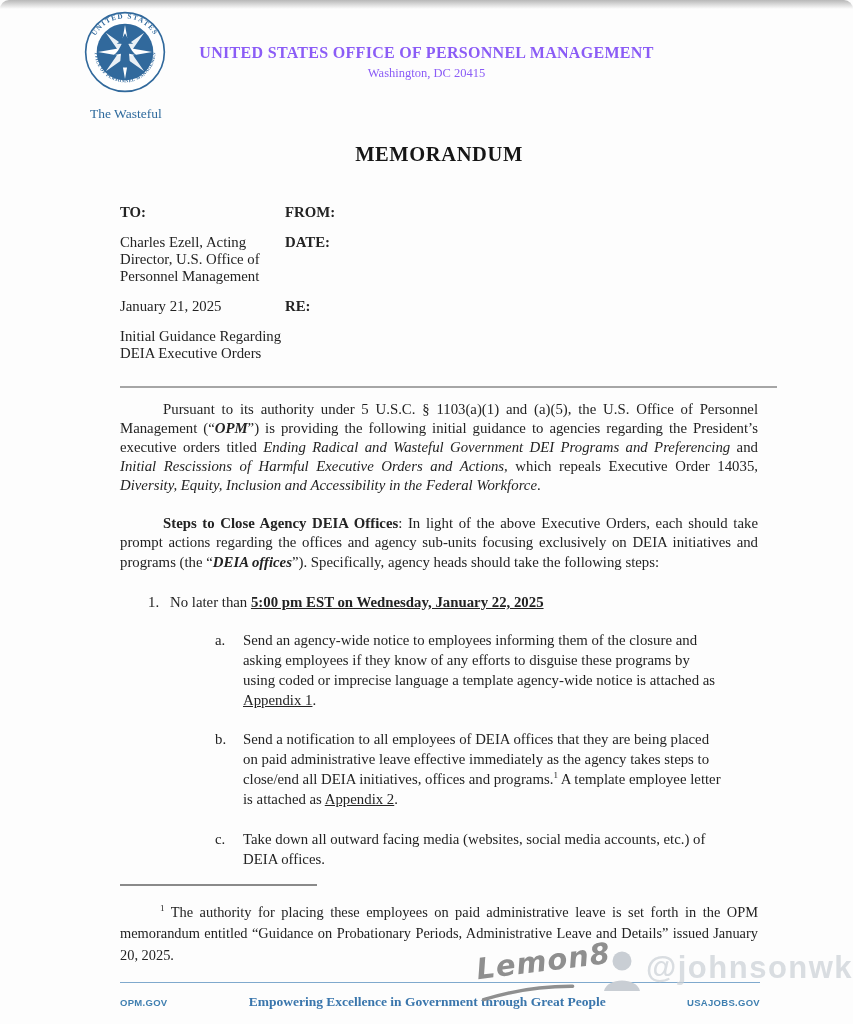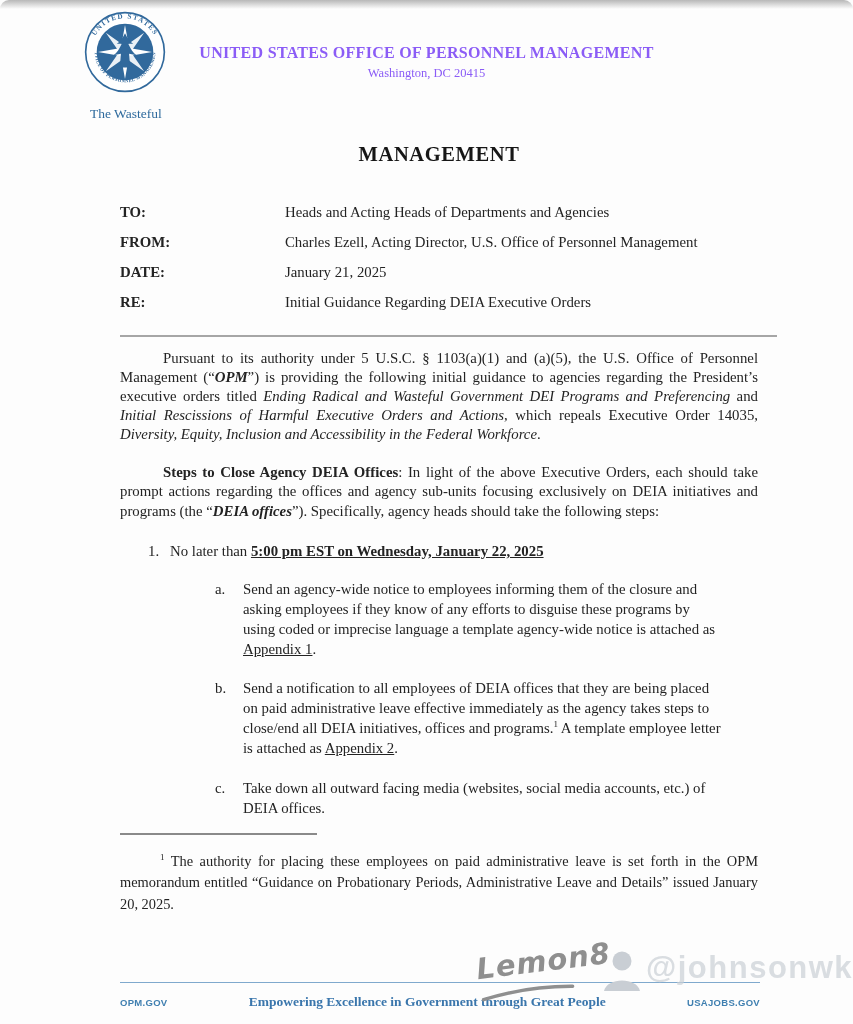--- a/index.html
+++ b/index.html
@@ -88,25 +88,24 @@
       <path d="M50 27 C47 33 44 37 40 40 L46 40 C43 47 40 51 36 54 L45 52 L44 65 L40 69 L60 69 L56 65 L55 52 L64 54 C60 51 57 47 54 40 L60 40 C56 37 53 33 50 27 Z" fill="#31699c"></path>
     </svg>
     <div class="org-block">
       <div class="org-name">UNITED STATES OFFICE OF PERSONNEL MANAGEMENT</div>
       <div class="org-address">Washington, DC 20415</div>
     </div>
     <div class="director">The Wasteful</div>
   </div>
 
   <div class="content">
-    <div class="memo-title">MANAGEMENT</div>
+    <div class="memo-title">MEMORANDUM</div>
 
     <div class="fields">
       <div class="field-label">TO:</div>
-      <div class="field-value">Heads and Acting Heads of Departments and Agencies</div>
       <div class="field-label">FROM:</div>
       <div class="field-value">Charles Ezell, Acting Director, U.S. Office of Personnel Management</div>
       <div class="field-label">DATE:</div>
       <div class="field-value">January 21, 2025</div>
       <div class="field-label">RE:</div>
       <div class="field-value">Initial Guidance Regarding DEIA Executive Orders</div>
     </div>
 
     <hr class="rule">
 

